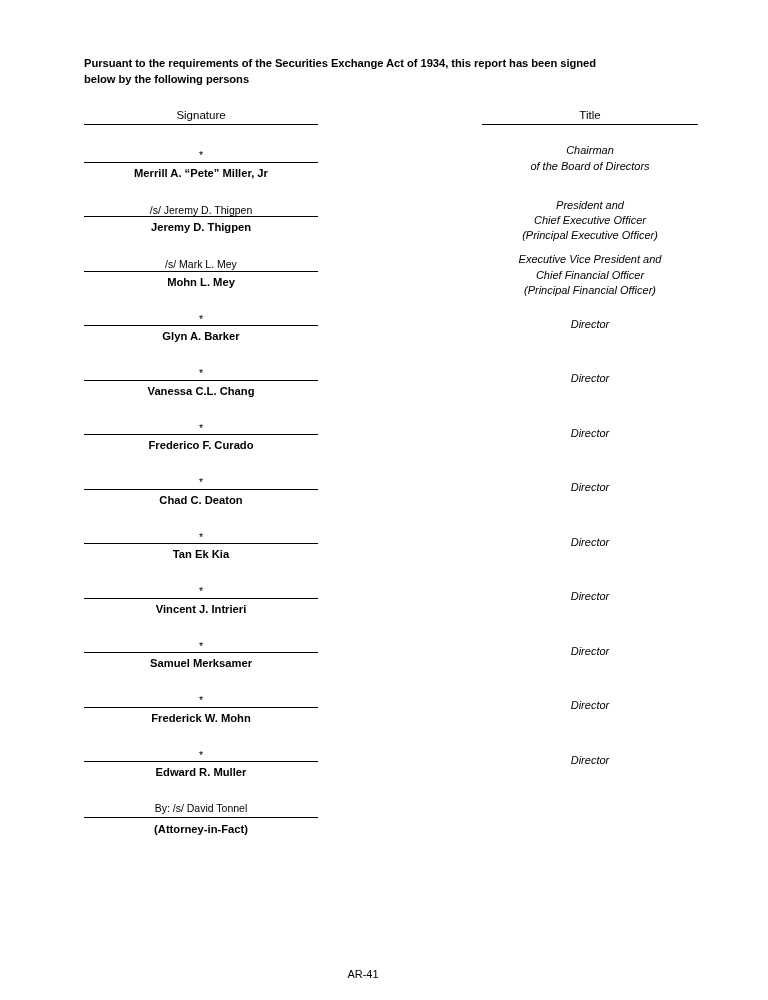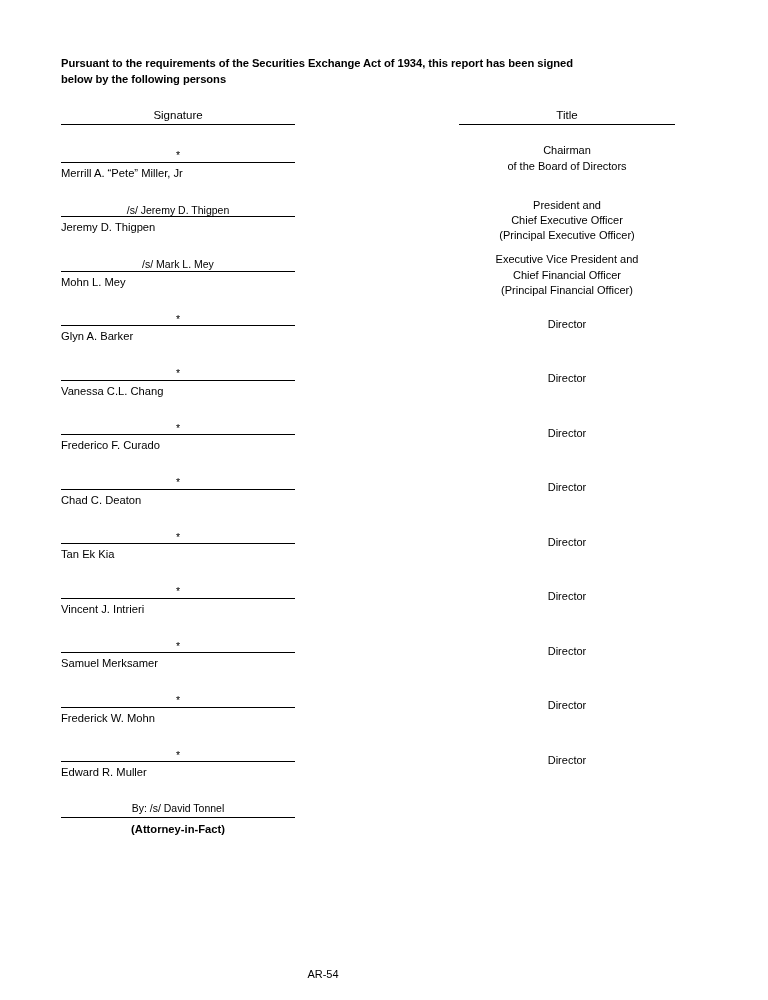--- a/index.html
+++ b/index.html
@@ -12,22 +12,23 @@
     height: 1000px;
     font-family: "Liberation Sans", sans-serif;
     color: #000000;
     position: relative;
     overflow: hidden;
   }
   .page {
     width: 646px;
     height: 1000px;
     box-sizing: border-box;
-    padding: 55px 56px 0 61px;
+    padding: 55px 56px 0 44px;
     position: relative;
+    margin-left: 40px;
   }
   .intro {
     font-size: 11.2px;
     font-weight: bold;
     line-height: 1.45;
     margin: 0 0 22px 0;
     letter-spacing: -0.05px;
   }
   .intro .line2 {
     display: block;
@@ -68,35 +69,36 @@
     margin: 0 58px 0 0;
   }
   .sigmark {
     text-align: center;
     font-size: 10.5px;
     line-height: 1.15;
     padding-top: 10px;
     padding-right: 58px;
   }
   .signame {
+    text-align: center;
     font-size: 11.2px;
-    font-weight: normal;
+    font-weight: bold;
     line-height: 1.2;
     padding-top: 4px;
     padding-bottom: 14px;
     padding-right: 58px;
   }
   .title-block {
     text-align: center;
     font-size: 11px;
     line-height: 1.38;
     padding-right: 46px;
     padding-left: 46px;
   }
-  .title-block div { white-space: nowrap; }
+  .title-block div { white-space: nowrap; font-style: italic; }
 
   .attorney-line {
     text-align: center;
     font-size: 10.5px;
     padding-top: 9px;
     padding-right: 58px;
   }
   .attorney-rule {
     border-bottom: 1px solid #000;
     margin: 3px 58px 0 0;
@@ -334,15 +336,15 @@
           <div class="attorney-rule"></div>
           <div class="attorney-label">(Attorney-in-Fact)</div>
         </td>
         <td></td>
         <td></td>
       </tr>
     </tbody>
   </table>
 
   <div class="footer">
-    <span>AR-54</span>
+    <span>AR-41</span>
   </div>
 </div>
 
 </body></html>

